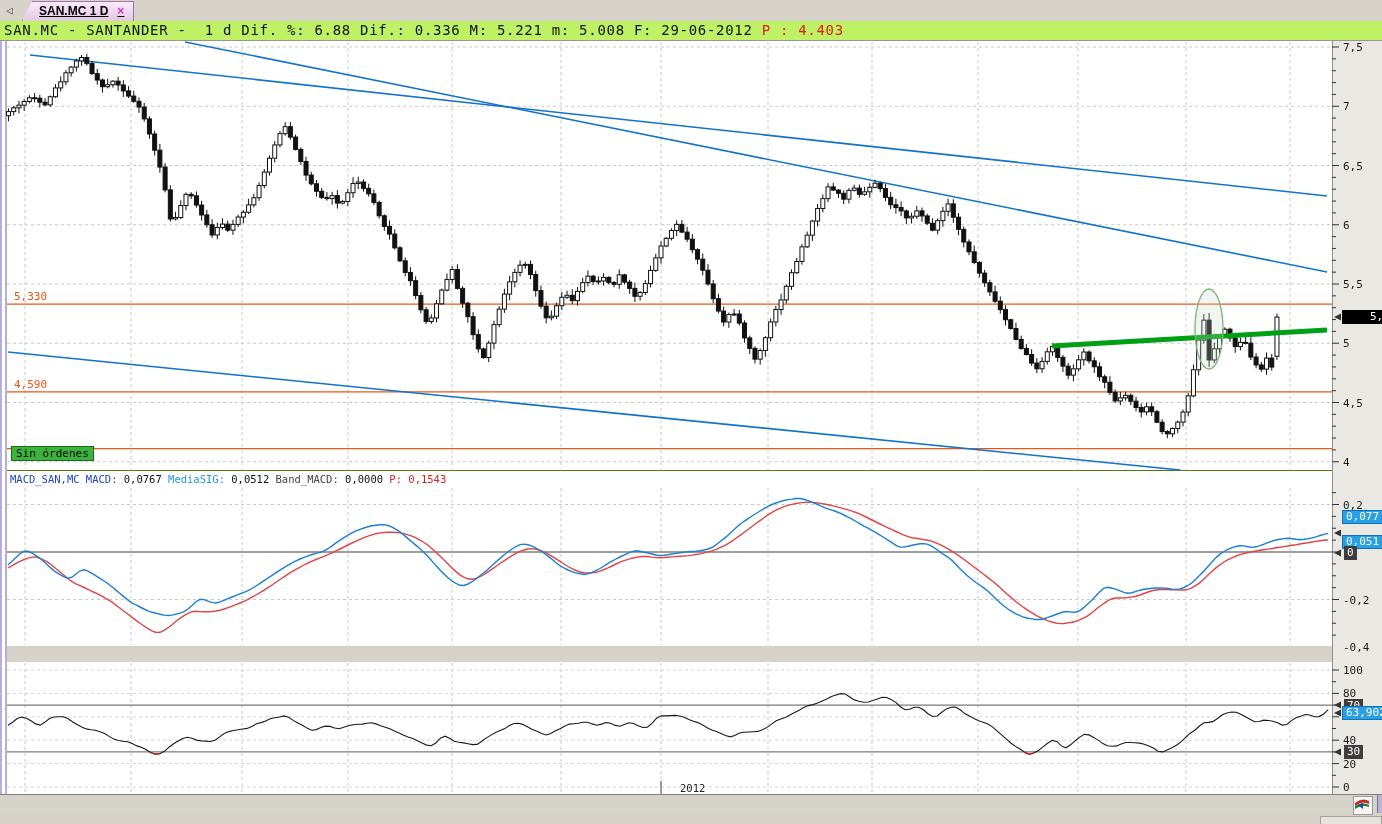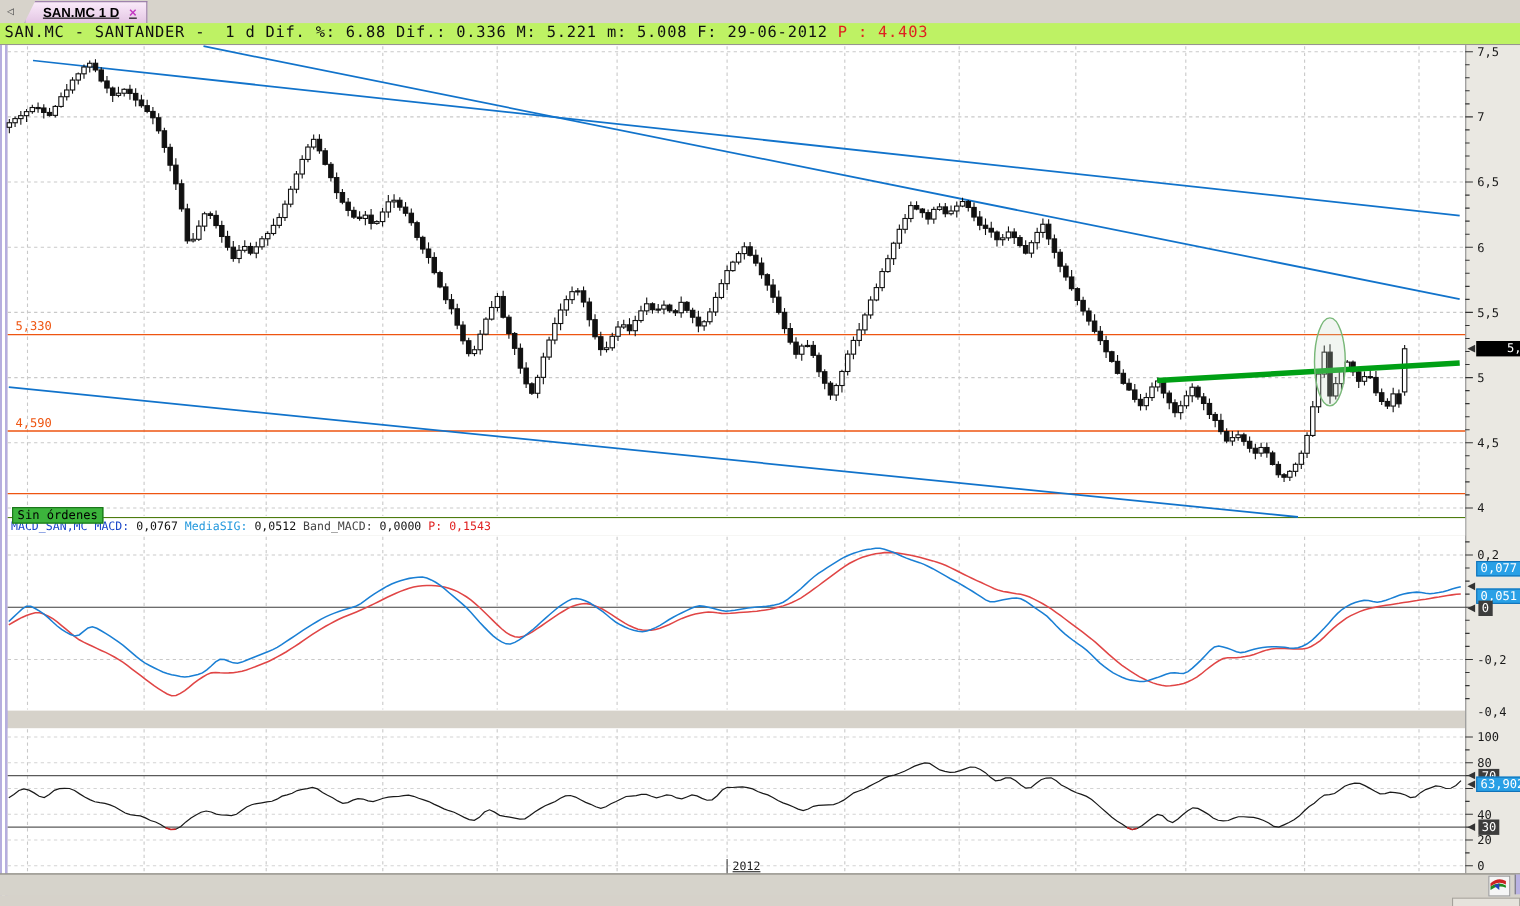--- a/index.html
+++ b/index.html
@@ -39,23 +39,23 @@
   .tag.blue{background:#29a0e6;border:1px solid #1272b8;height:12px;line-height:12px;}
   .tag.dark{background:#3d3d3d;}
   #tag-main{left:1342px;top:310px;padding-left:28px;}
   #tag-macd-sig{left:1342px;top:535px;}
   #tag-macd{left:1342px;top:510px;}
   #tag-macd0{left:1344px;top:546px;}
   #tag-rsi70{left:1344px;top:699px;}
   #tag-rsi{left:1342px;top:706px;}
   #tag-rsi30{left:1344px;top:745px;}
   
-  #sin-ordenes{position:absolute;left:11px;top:461px;background:#3cb43c;border:1px solid #157015;
+  #sin-ordenes{position:absolute;left:11px;top:446px;background:#3cb43c;border:1px solid #157015;
        color:#000;font-size:11px;line-height:13px;padding:0 4px;z-index:4;}
-  #yearlabel{position:absolute;left:666px;top:782px;font-size:10.5px;color:#222;text-decoration:underline;}
+  #yearlabel{position:absolute;left:680px;top:782px;font-size:10.5px;color:#222;}
   #datebar{position:absolute;left:0;top:794px;width:1382px;height:20px;background:#d6d3cb;
        border-top:1px solid #82807a;box-sizing:border-box;}
   #bottombar{position:absolute;left:0;top:814px;width:1382px;height:10px;background:#d6d2ca;}
   #corner-box{position:absolute;left:1320px;top:816px;width:60px;height:7px;background:#e6e3dc;
        border:1px solid #a5a29b;}
   #vc-icon{position:absolute;left:1353px;top:796px;width:18px;height:17px;background:#f6f6f6;
        border:1px solid #9a9a9a;z-index:6;}
   #side-partial{position:absolute;left:1377px;top:795px;width:5px;height:18px;background:#b9b2e2;
        border-left:1px solid #777;z-index:6;}
 </style>

